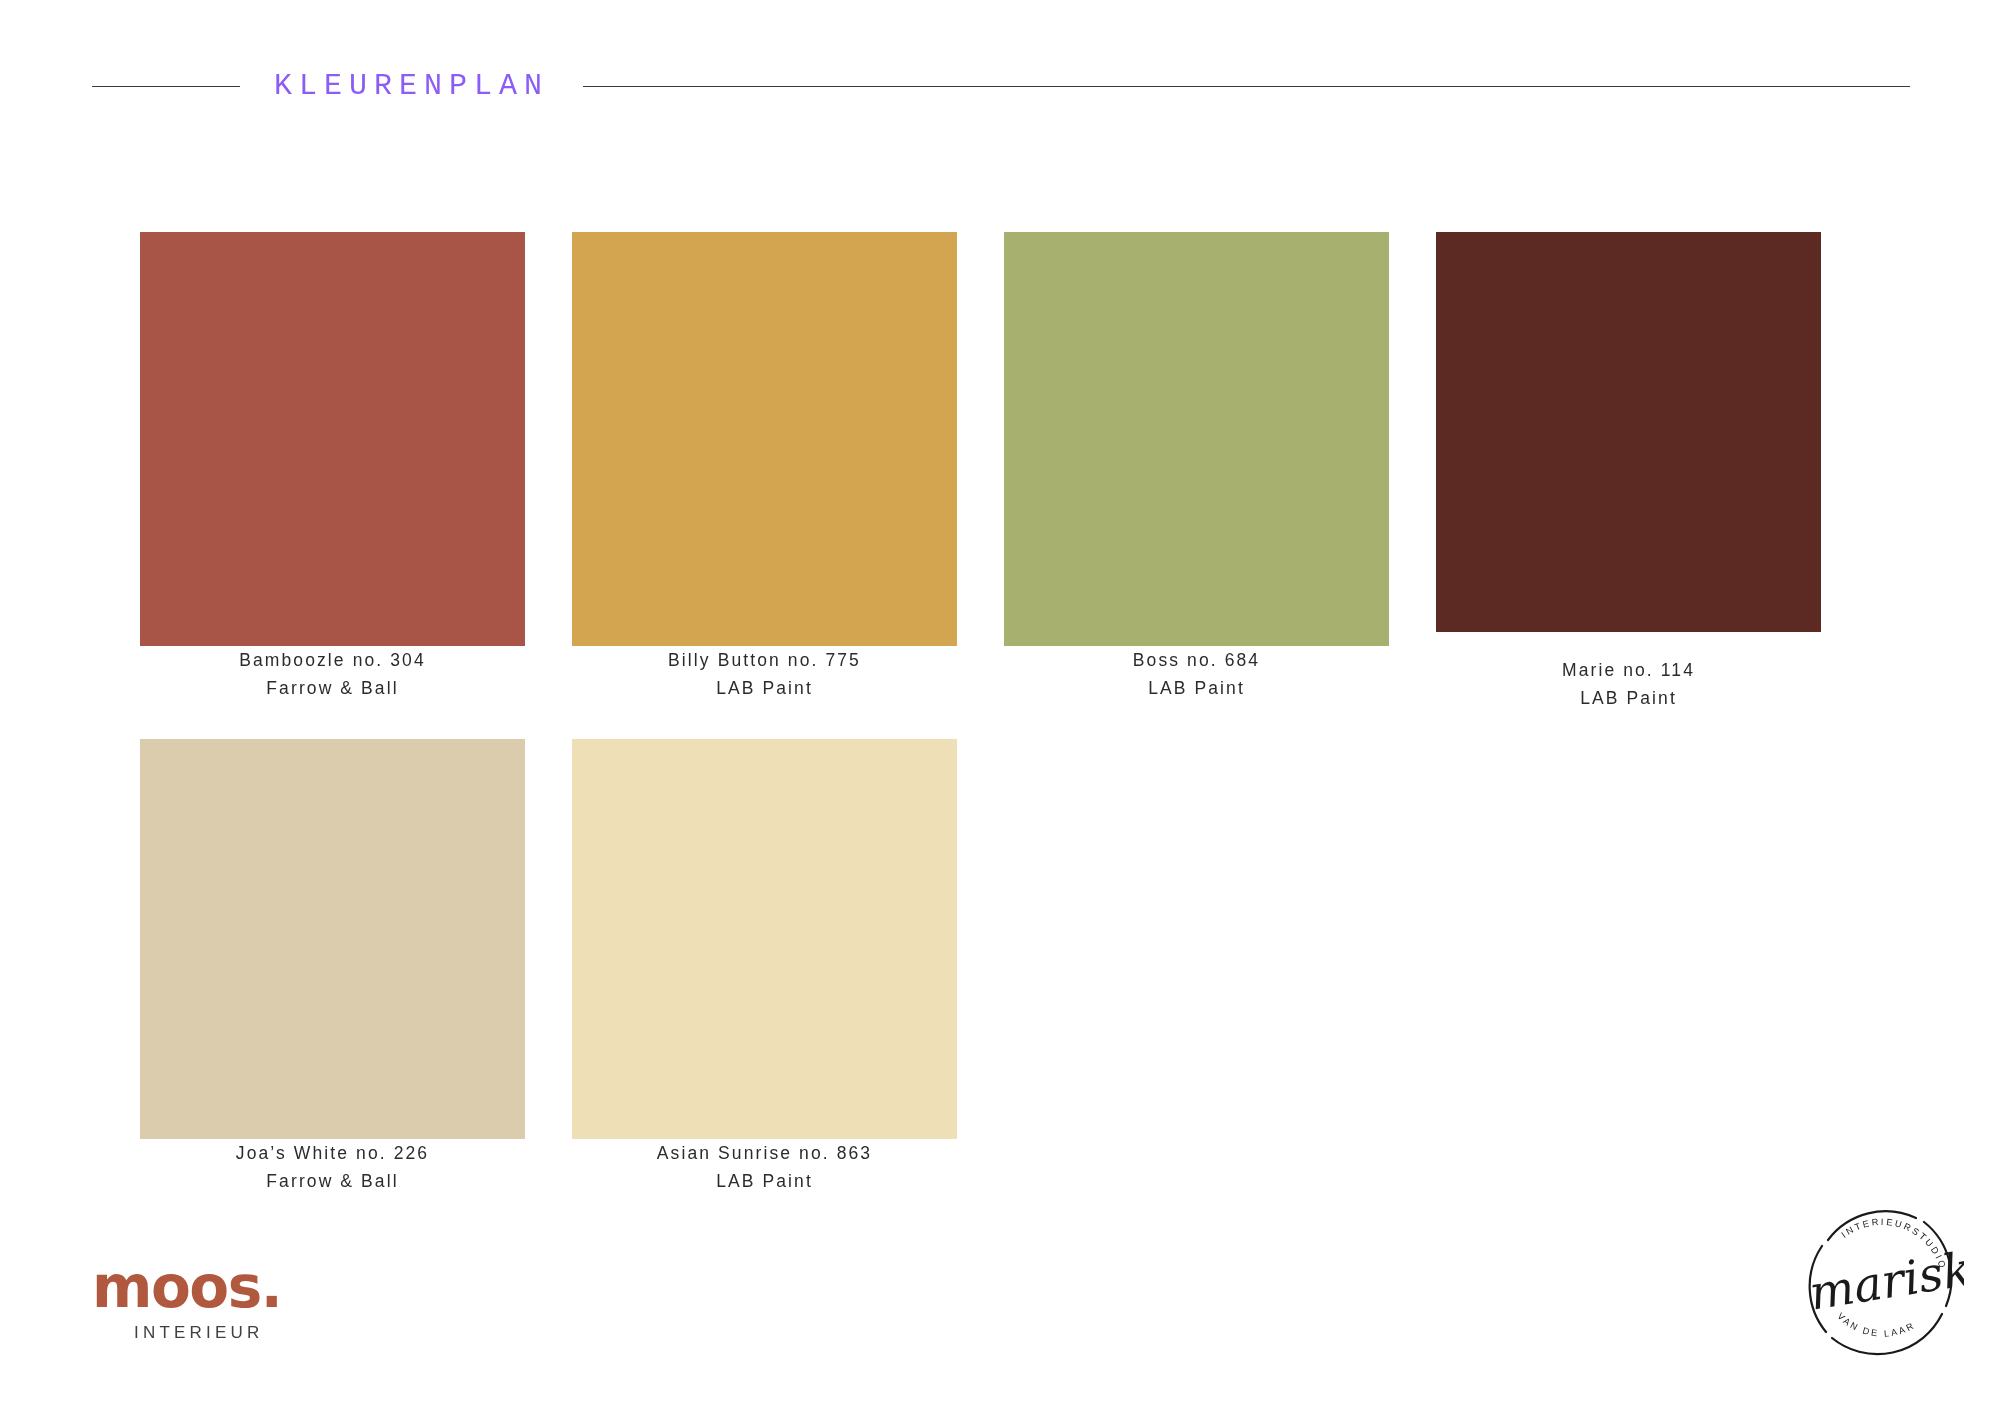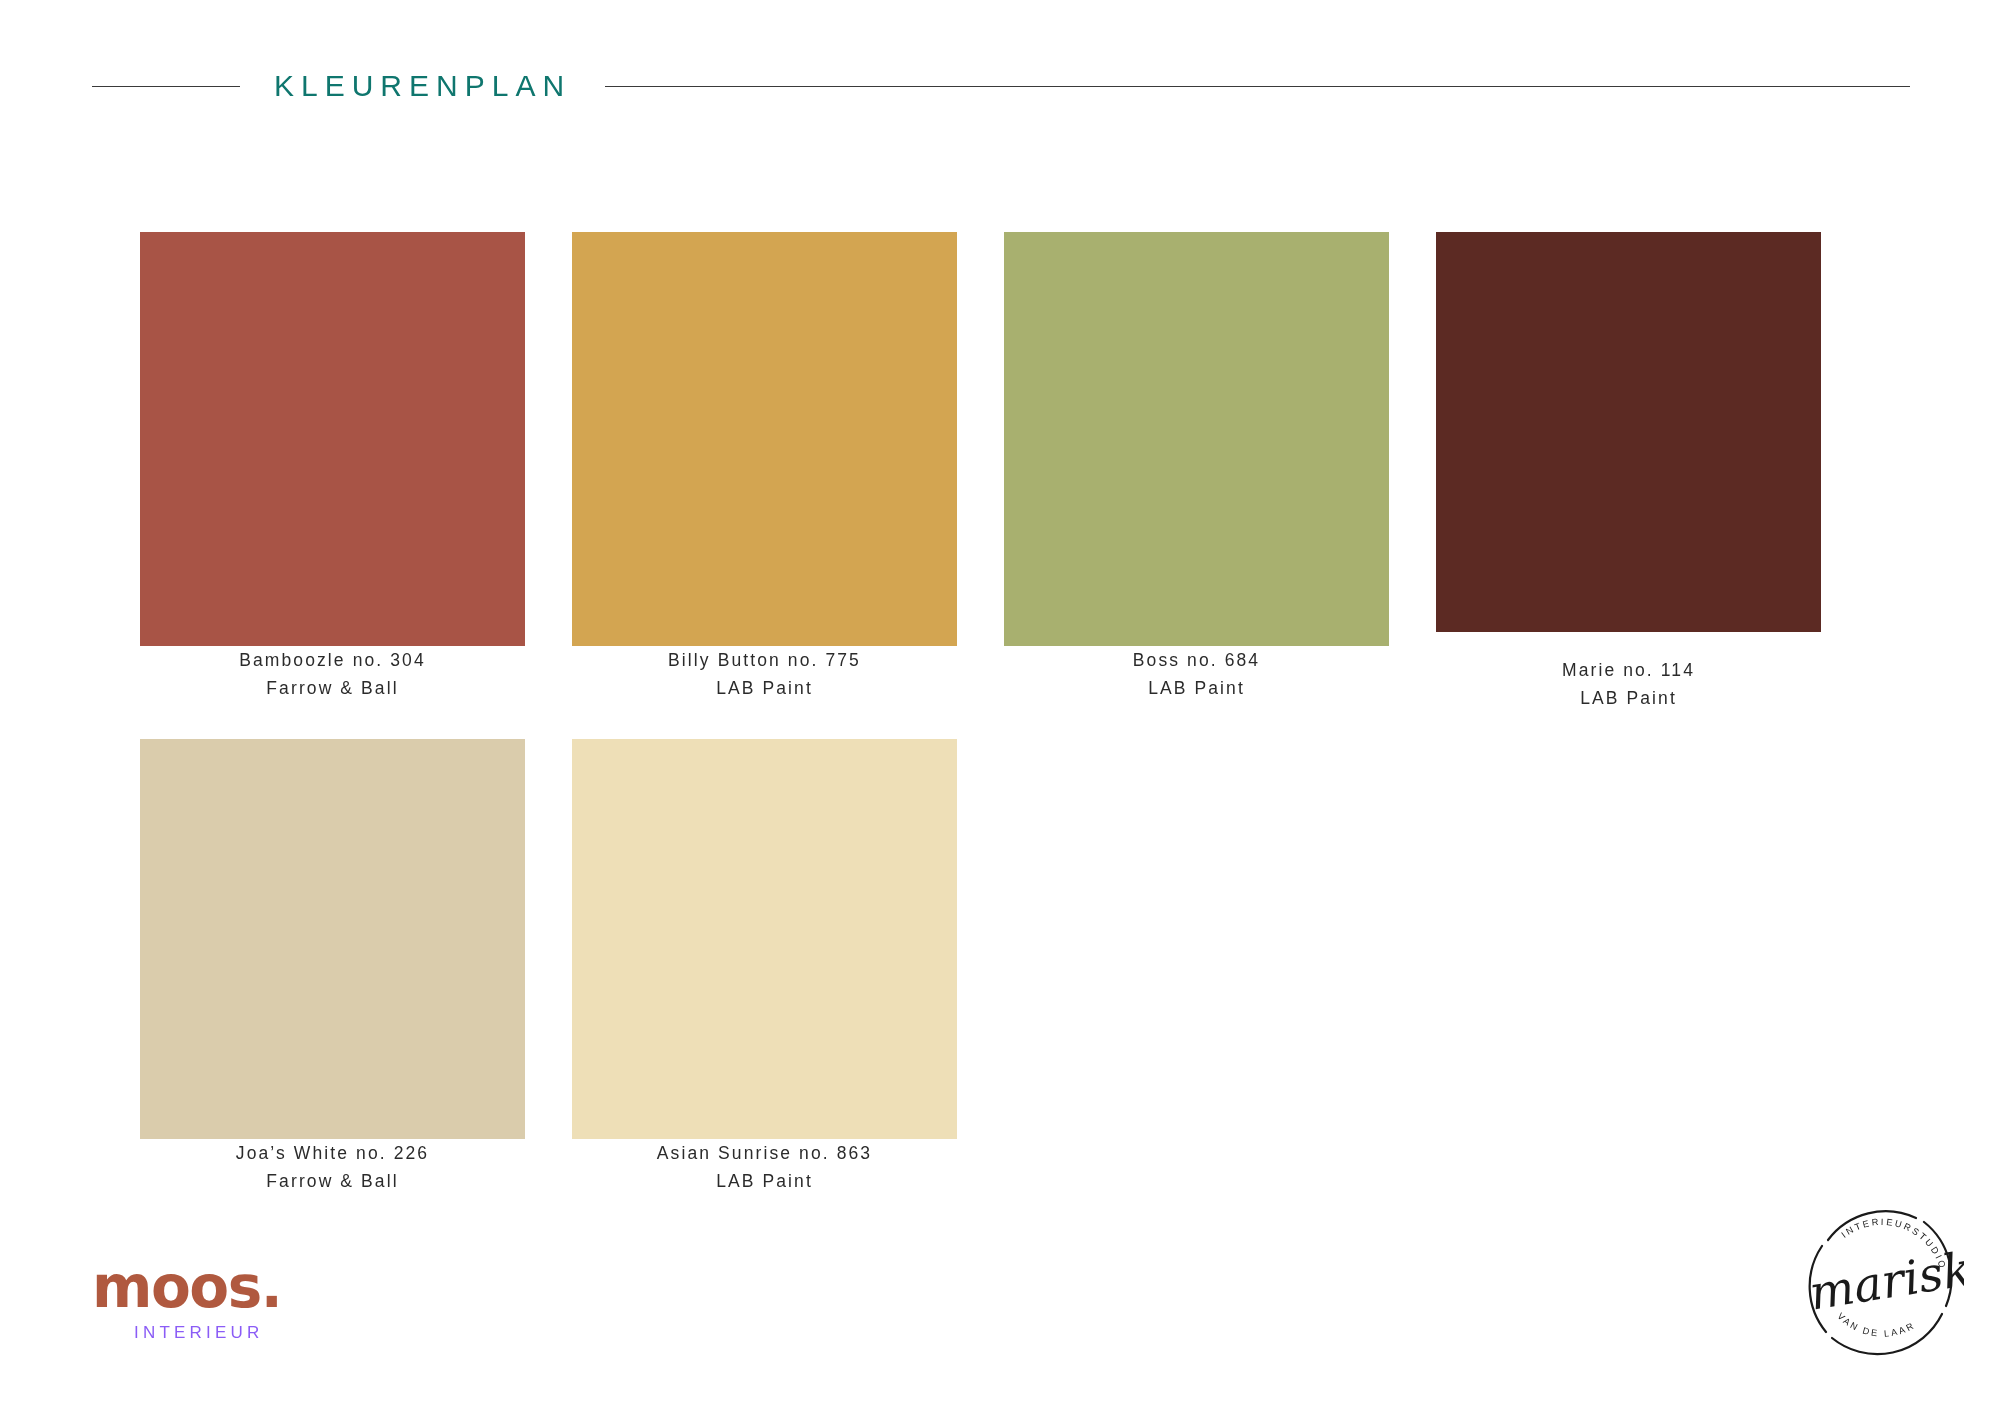--- a/index.html
+++ b/index.html
@@ -30,23 +30,23 @@
     height: 1px;
     background: #3a3a3a;
     flex: 0 0 auto;
   }
   .rule-left  { width: 148px; margin-right: 34px; }
   .rule-right { flex: 1 1 auto; margin-left: 34px; }
   .page-title {
     font-size: 30px;
     letter-spacing: 7px;
     font-weight: 400;
-    color: #0f766e;
+    color: #8b5cf6;
     white-space: nowrap;
-    font-family: Liberation Sans, sans-serif;
+    font-family: Liberation Mono, monospace;
   }
 
   
   .grid {
     position: absolute;
     left: 140px;
     top: 232px;
     width: 1720px;
   }
   .row {
@@ -103,21 +103,21 @@
     color: #B0593F;
     letter-spacing: -1.5px;
     line-height: 1;
     font-family: "DejaVu Sans", sans-serif;
   }
   .moos-sub {
     margin-top: 7px;
     margin-left: 42px;
     font-size: 17px;
     letter-spacing: 4.2px;
-    color: #8b5cf6;
+    color: #404040;
     font-weight: 400;
     font-family: "Liberation Sans", sans-serif;
   }
 
   
   .stamp {
     position: absolute;
     left: 1796px;
     top: 1196px;
     width: 168px;

